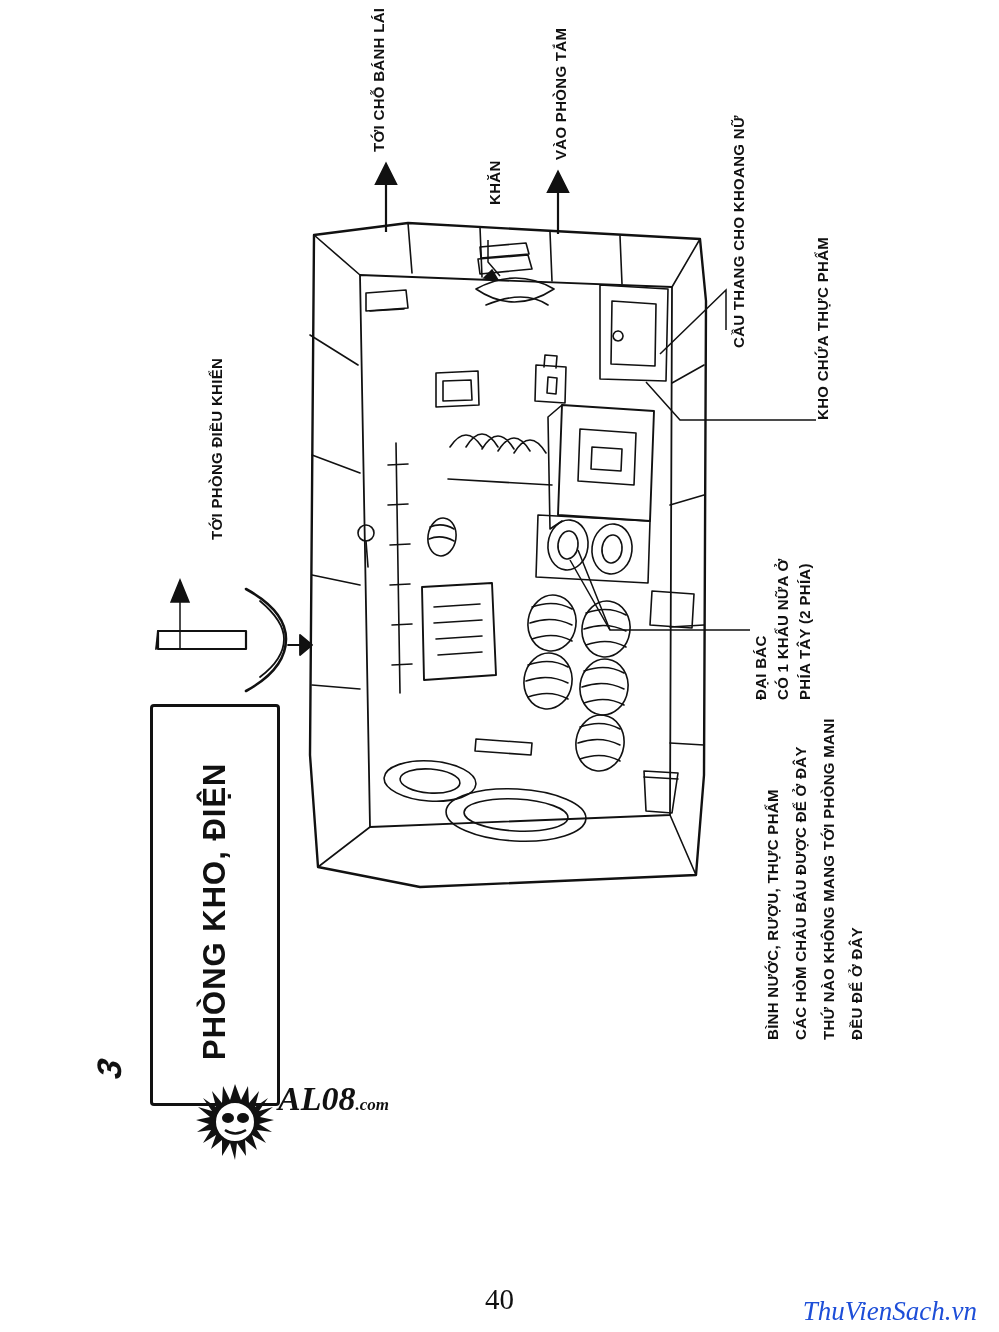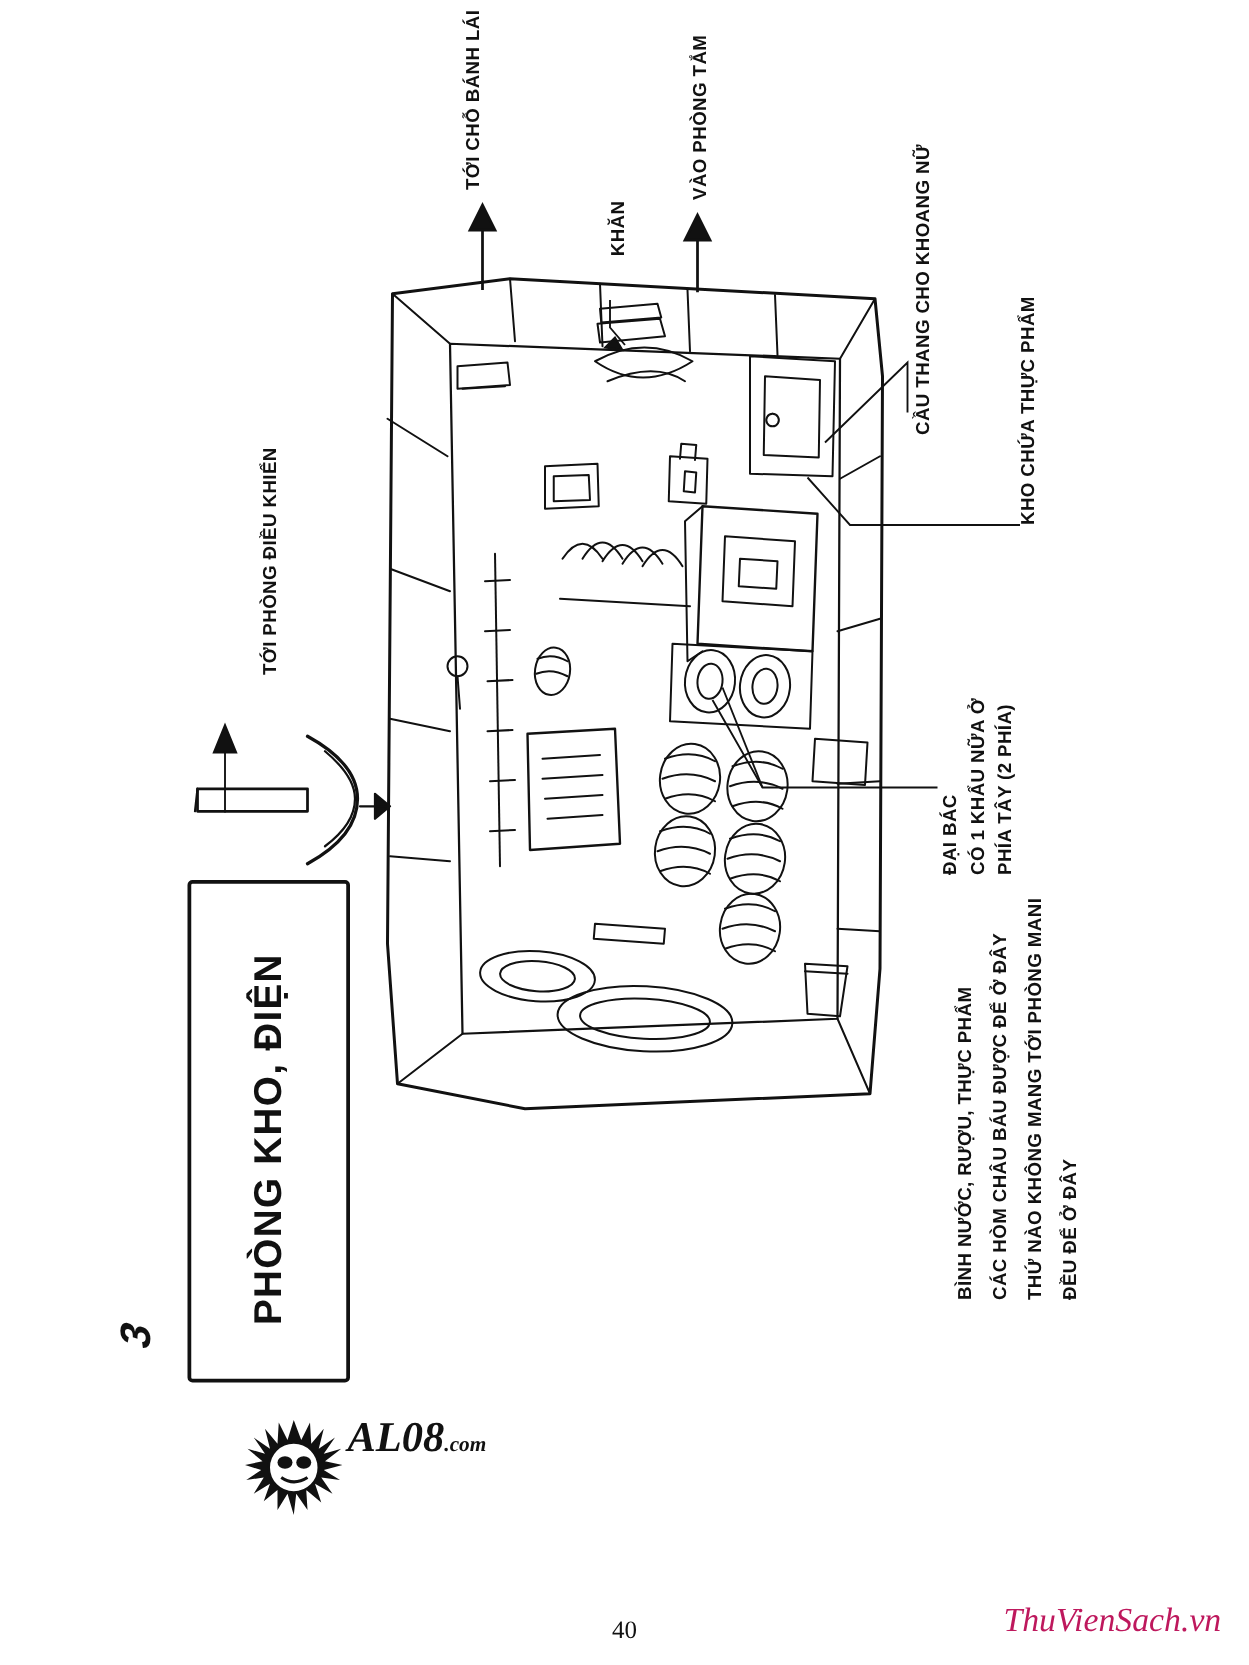--- a/index.html
+++ b/index.html
@@ -49,49 +49,49 @@
   
   .callout{
     font-size:15px;
     font-weight:bold;
   }
   .callout.small{font-size:14px;}
 
   
   #watermark{
     position:absolute;
-    left:196px;top:1130px;
+    left:196px;top:1078px;
     width:320px;height:90px;
   }
   .wm-text{
     font-family:"Liberation Serif", serif;
     font-weight:bold;
     font-style:italic;
     color:#111;
   }
   #wm-line1{font-size:34px;position:absolute;left:82px;top:2px;}
   #wm-line2{font-size:34px;position:absolute;left:82px;top:30px;}
   .wm-dotcom{font-size:17px;}
   #wm-sun{
     position:absolute;left:0px;top:6px;width:78px;height:78px;
   }
 
   
   #page-number{
     position:absolute;left:0;right:0;bottom:16px;
     text-align:center;
-    font-size:20px;
+    font-size:29px;
     font-family:"Liberation Serif", serif;
     color:#111;
   }
   #site-credit{
-    position:absolute;right:22px;bottom:20px;
+    position:absolute;right:22px;bottom:5px;
     font-size:27px;
     font-family:"Liberation Serif", serif;
-    color:#be185d;
+    color:#1d4ed8;
     font-style:italic;
   }
 </style>
 </head>
 <body>
 
 <div class="page">
 
   <div class="title-frame" style="left:150px;top:704px;width:124px;height:396px;border-width:3px;"></div>
 

